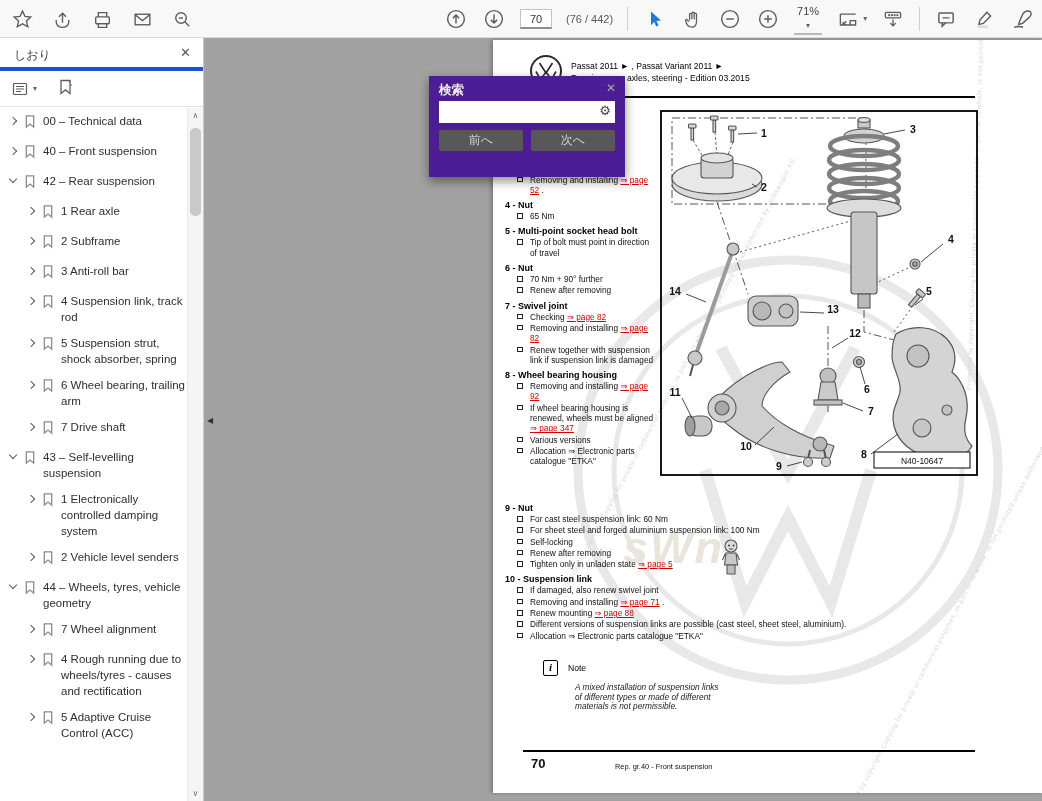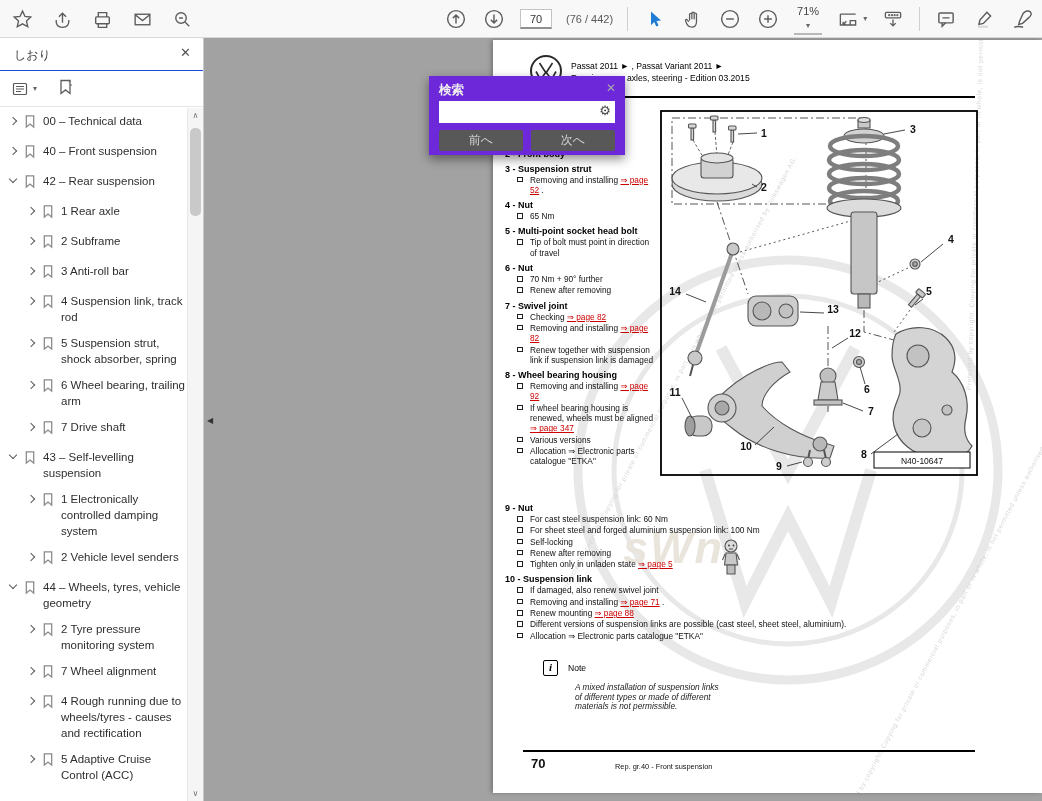--- a/index.html
+++ b/index.html
@@ -16,41 +16,41 @@
   .tb-sep { width:1px; height:24px; background:#cfcfcf; flex:none; }
   .pageinput { width:32px; height:20px; border:1px solid #c3c3c3; border-bottom:2px solid #909090; background:#fff; font-size:11px; color:#333; text-align:center; font-family:"Liberation Sans",sans-serif; }
   .pagecount { font-size:11px; color:#5a5a5a; white-space:nowrap; }
   .zoomctl { display:flex; align-items:center; gap:5px; border-bottom:2px solid #b9b9b9; padding:2px 3px 3px 3px;flex-direction:column; }
   .zoomval { font-size:11px; color:#444; }
   .caret { font-size:8px; color:#666; line-height:1; }
   .iconcaret { display:flex; align-items:center; gap:3px; }
 
   
   .sidebar { position:absolute; left:0; top:38px; width:204px; height:763px; background:#ffffff; border-right:1px solid #c9c9c9; z-index:30; }
-  .sb-header { position:relative; height:33px; border-bottom:1px solid #1d4ed8; }
+  .sb-header { position:relative; height:33px; border-bottom:4px solid #1d4ed8; }
   .sb-title { position:absolute; left:14px; top:9px; font-size:12px; color:#3a3a3a; }
   .sb-close { position:absolute; right:12px; top:7px; font-size:13px; color:#555; cursor:default; }
   .sb-tools { position:relative; height:36px; border-bottom:1px solid #e4e4e4; display:flex; align-items:center; gap:20px; padding-left:12px; }
   .tree { position:absolute; left:0; top:70px; width:187px; height:689px; overflow:hidden; }
   .trow { display:flex; align-items:flex-start; padding:5px 2px 5px 10px; cursor:default; }
   .trow.lvl1 { padding-left:28px; }
   .chev { display:inline-block; width:6px; height:6px; border-right:1.6px solid #5a5a5a; border-bottom:1.6px solid #5a5a5a; transform:rotate(-45deg); margin:5px 8px 0 0; flex:none; }
   .chev.open { transform:rotate(45deg); margin-top:3px; }
   .bflag { flex:none; margin:1px 7px 0 0; }
   .tlabel { font-size:11.5px; line-height:16px; color:#2e2e2e; }
   .sb-scroll { position:absolute; right:0; top:70px; width:16px; height:693px; background:#f5f5f5; border-left:1px solid #e8e8e8; }
   .sb-arrow { position:absolute; left:0; width:15px; height:15px; text-align:center; font-size:8px; color:#707070; line-height:15px; }
   .sb-thumb { position:absolute; left:2px; top:20px; width:11px; height:88px; background:#c9c9c9; border-radius:5px; }
 
   
   .canvas { position:absolute; left:204px; top:38px; width:838px; height:763px; background:#a2a2a2; z-index:1; }
   .collapse-handle { position:absolute; left:204px; top:405px; width:12px; height:30px; z-index:35; display:flex; align-items:center; justify-content:center; font-size:8px; color:#333; }
 
   
-  .sdialog { position:absolute; left:225px; top:38px; width:196px; height:79px; background:#6d28d9; box-shadow:0 4px 10px rgba(0,0,0,.45); z-index:50; }
+  .sdialog { position:absolute; left:225px; top:38px; width:196px; height:101px; background:#4c1d95; box-shadow:0 4px 10px rgba(0,0,0,.45); z-index:50; }
   .sd-title { position:absolute; left:10px; top:6px; font-size:12.5px; font-weight:bold; color:#f0f0f0; }
   .sd-close { position:absolute; right:9px; top:5px; font-size:12px; color:#a9a9a9; }
   .sd-inputwrap { position:absolute; left:10px; top:25px; width:176px; height:22px; background:#fff; }
   .sd-input { width:154px; height:22px; border:none; outline:none; font-size:12px; padding:0 4px; background:transparent; font-family:"Liberation Sans",sans-serif; }
   .sd-gear { position:absolute; right:4px; top:2px; font-size:13px; color:#4a4a4a; }
   .sd-btn { position:absolute; top:54px; width:84px; height:21px; background:#585858; color:#d6d6d6; font-size:12px; text-align:center; line-height:21px; border-radius:2px; }
   .sd-prev { left:10px; } .sd-next { left:102px; }
 
   
   .page { position:absolute; left:289px; top:2px; width:549px; height:753px; background:#fff; box-shadow:-2px 0 4px rgba(0,0,0,.25); overflow:hidden; }
@@ -320,27 +320,20 @@
               <path d="M2.5 1.5h8v12l-4-3.2-4 3.2z" fill="none" stroke="#8c8c8c" stroke-width="1.4"></path>
             </svg></span>
           <span class="tlabel">2 Vehicle level senders</span>
         </div>
         <div class="trow lvl0">
           <span class="chev open"></span>
           <span class="bflag"><svg width="12" height="15" viewBox="0 0 13 15">
               <path d="M2.5 1.5h8v12l-4-3.2-4 3.2z" fill="none" stroke="#8c8c8c" stroke-width="1.4"></path>
             </svg></span>
           <span class="tlabel">44 – Wheels, tyres, vehicle geometry</span>
-        </div>
-        <div class="trow lvl1">
-          <span class="chev"></span>
-          <span class="bflag"><svg width="12" height="15" viewBox="0 0 13 15">
-              <path d="M2.5 1.5h8v12l-4-3.2-4 3.2z" fill="none" stroke="#8c8c8c" stroke-width="1.4"></path>
-            </svg></span>
-          <span class="tlabel">2 Tyre pressure monitoring system</span>
         </div>
         <div class="trow lvl1">
           <span class="chev"></span>
           <span class="bflag"><svg width="12" height="15" viewBox="0 0 13 15">
               <path d="M2.5 1.5h8v12l-4-3.2-4 3.2z" fill="none" stroke="#8c8c8c" stroke-width="1.4"></path>
             </svg></span>
           <span class="tlabel">7 Wheel alignment</span>
         </div>
         <div class="trow lvl1">
           <span class="chev"></span>

